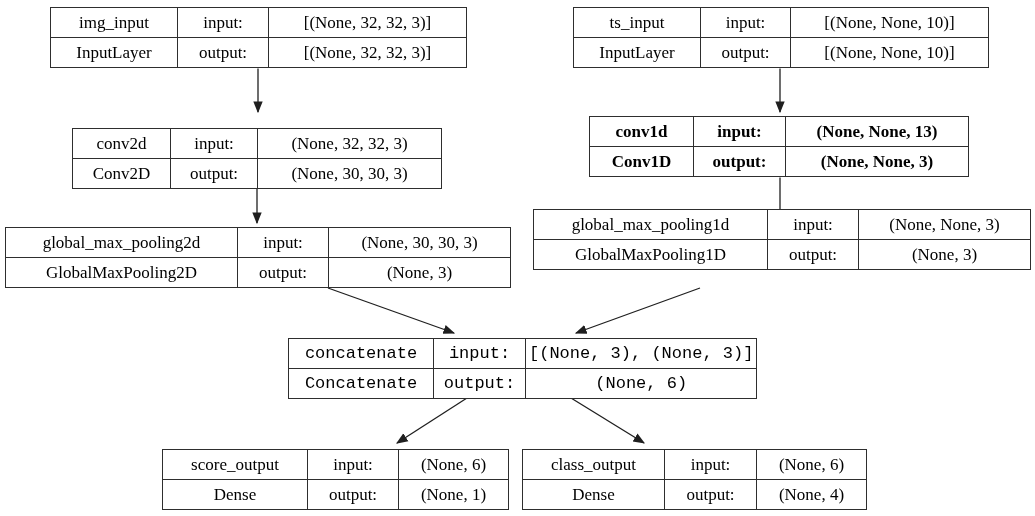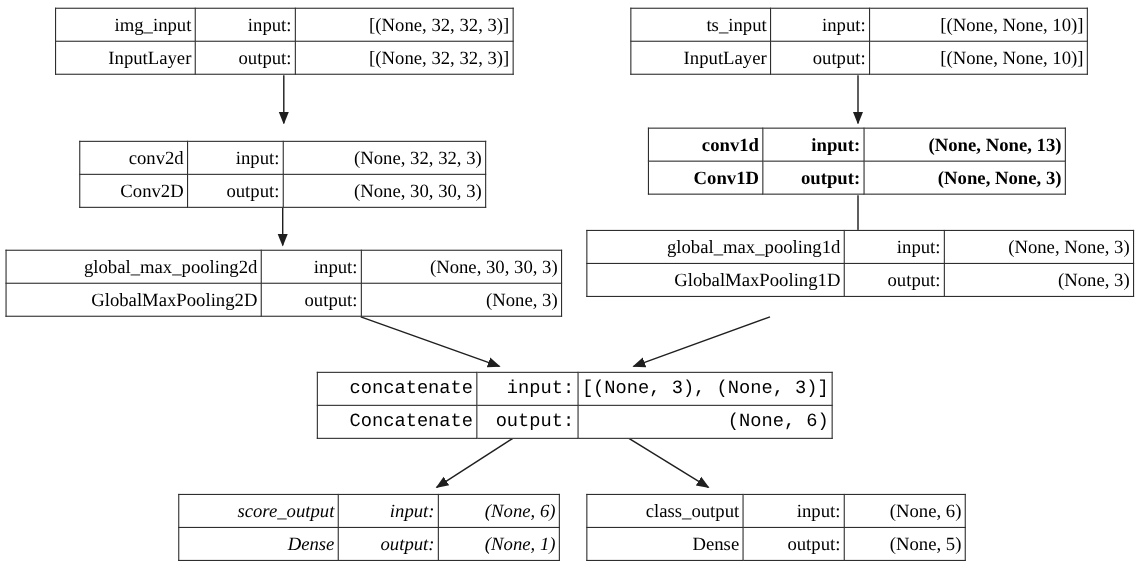--- a/index.html
+++ b/index.html
@@ -3,39 +3,39 @@
 <meta charset="utf-8">
 <style>
   html,body{margin:0;padding:0;background:#ffffff;}
   body{width:1035px;height:516px;font-family:"Liberation Serif","DejaVu Serif",serif;}
   .canvas{position:relative;width:1035px;height:516px;background:#ffffff;overflow:hidden;}
 
   table.node{position:absolute;border-collapse:collapse;table-layout:fixed;background:#ffffff;}
   table.node td{
     border:1px solid #2e2e2e;
     height:29px;
-    text-align:right;
+    text-align:center;
     vertical-align:middle;
     font-size:17px;
     color:#000000;
     padding:0 3px;
     white-space:nowrap;
     overflow:hidden;
   }
 
   
   .n0{left:50px;  top:7px;}
   .n1{left:573px; top:7px;}
   .n2{left:72px;  top:116px;margin-top:12px;}
   .n3{left:589px; top:116px;font-weight:bold;}
   .n4{left:5px;   top:227px;}
   .n5{left:533px; top:209px;}
   .n6{left:288px; top:338px;font-family:Liberation Mono, monospace;}
-  .n7{left:162px; top:449px;font-style:italic;}
-  .n8{left:533px; top:449px;padding-left:48px;}
+  .n7{left:162px; top:449px;}
+  .n8{left:522px; top:449px;padding-left:48px;}
 
   svg.edges{position:absolute;left:0;top:0;width:1035px;height:516px;pointer-events:none;}
   svg.edges line{stroke:#1f1f1f;stroke-width:1.3;}
 </style>
 </head>
 <body>
 
 <div class="canvas">
 
   <svg class="edges">
@@ -222,18 +222,18 @@
       </colgroup>
     <tbody>
         <tr>
       <td>class_output</td>
       <td>input:</td>
       <td>(None, 6)</td>
     </tr>
     <tr>
       <td>Dense</td>
       <td>output:</td>
-      <td>(None, 5)</td>
+      <td>(None, 4)</td>
     </tr>
   </tbody>
     </table>
 
 </div>
 
 </body></html>

